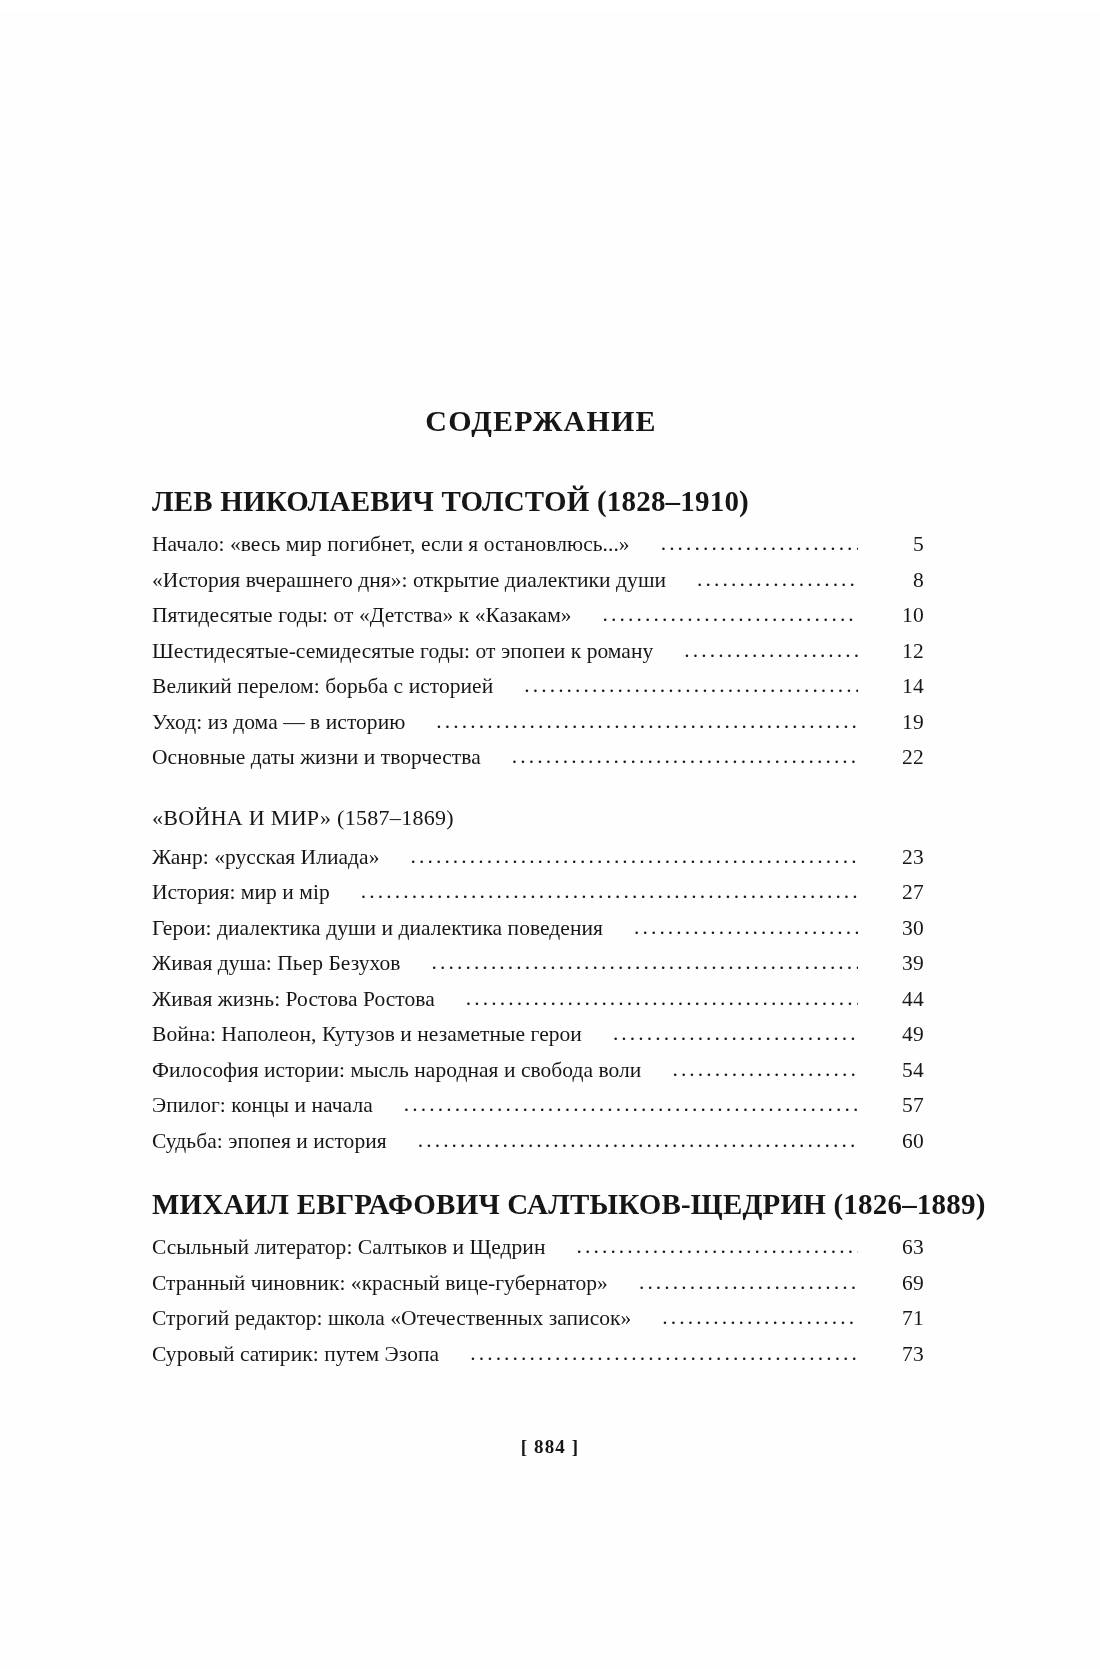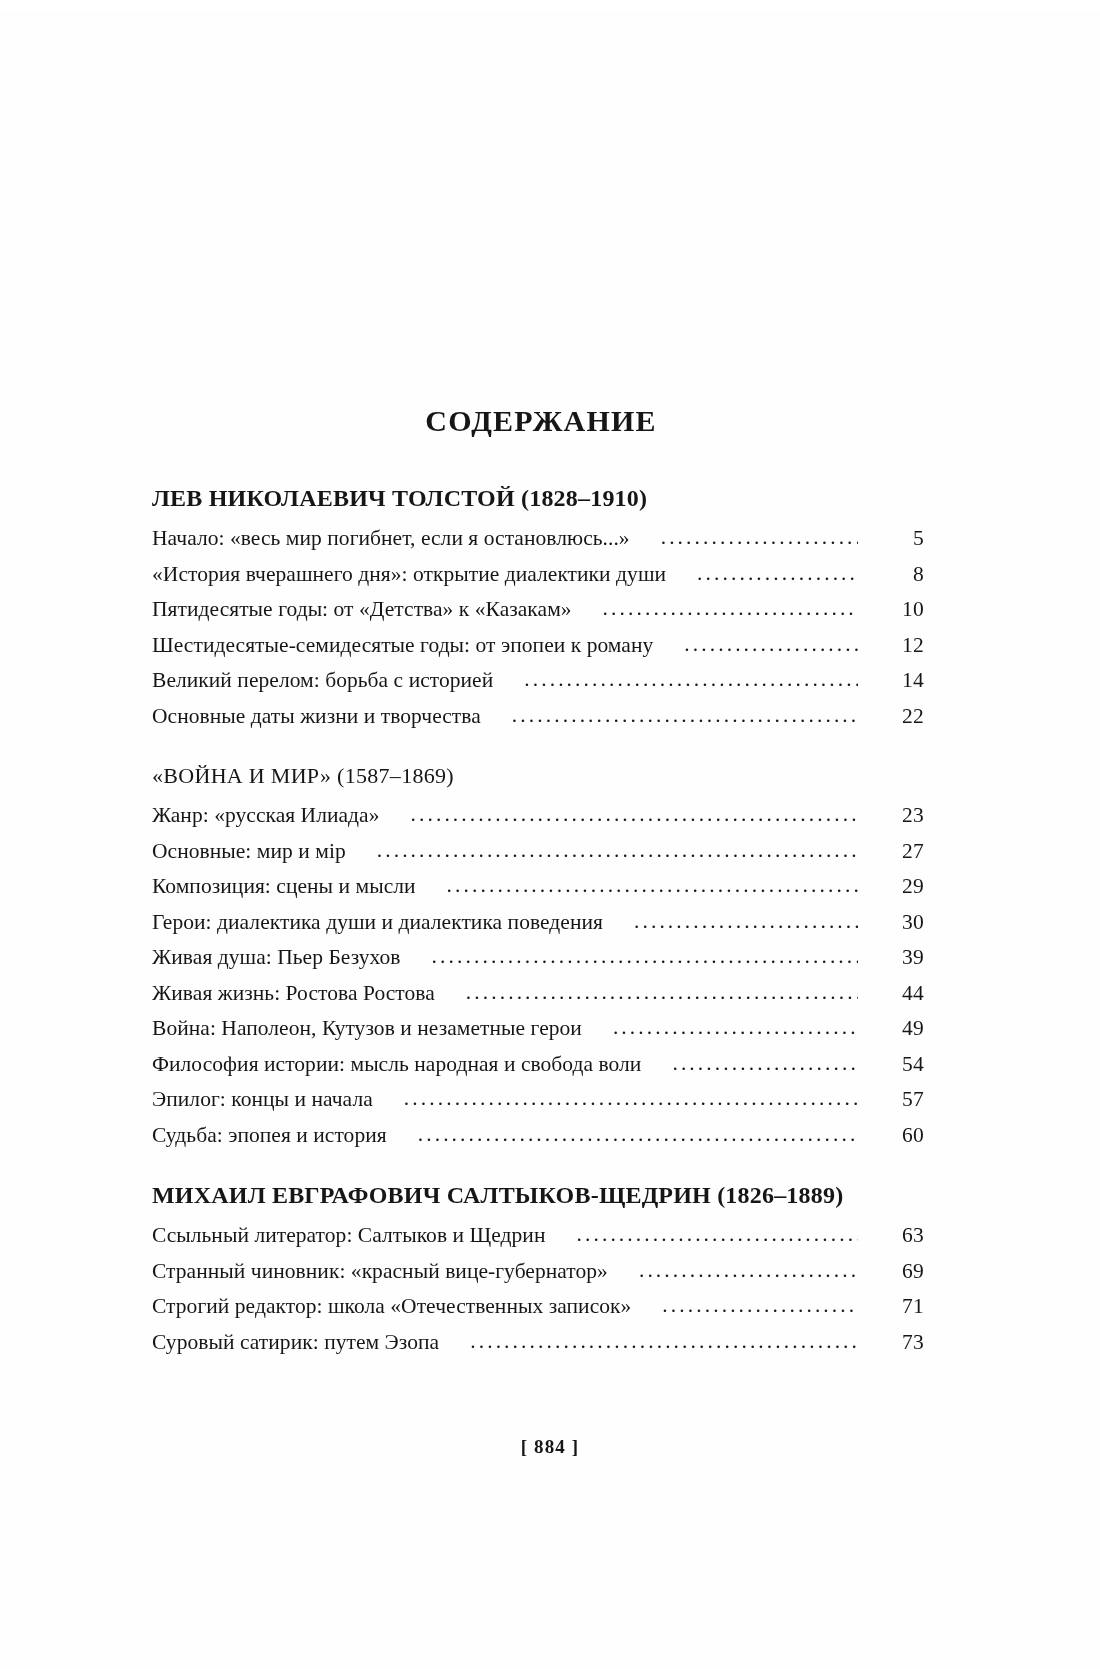--- a/index.html
+++ b/index.html
@@ -42,21 +42,21 @@
   }
 
   .section {
     margin: 0;
   }
   .section + .section {
     margin-top: 29px;
   }
 
   .section-header {
-    font-size: 24px;
+    font-size: 29px;
     font-weight: bold;
     letter-spacing: 0.2px;
     margin: 0 0 9px 0;
     white-space: nowrap;
   }
   .section-header.light {
     font-weight: normal;
     font-size: 22px;
     letter-spacing: 0.3px;
   }
@@ -139,41 +139,41 @@
             <span class="entry-label">Шестидесятые-семидесятые годы: от эпопеи к роману</span>
             <span class="entry-dots"></span>
             <span class="entry-page">12</span>
           </div>
           <div class="entry">
             <span class="entry-label">Великий перелом: борьба с историей</span>
             <span class="entry-dots"></span>
             <span class="entry-page">14</span>
           </div>
           <div class="entry">
+            <span class="entry-label">Уход: из дома — в историю</span>
+            <span class="entry-dots"></span>
+            <span class="entry-page">19</span>
+          </div>
+          <div class="entry">
             <span class="entry-label">Основные даты жизни и творчества</span>
             <span class="entry-dots"></span>
             <span class="entry-page">22</span>
           </div>
         </div>
         <div class="section">
           <div class="section-header light">«ВОЙНА И МИР» (1587–1869)</div>
           <div class="entry">
             <span class="entry-label">Жанр: «русская Илиада»</span>
             <span class="entry-dots"></span>
             <span class="entry-page">23</span>
           </div>
           <div class="entry">
-            <span class="entry-label">Основные: мир и мiр</span>
+            <span class="entry-label">История: мир и мiр</span>
             <span class="entry-dots"></span>
             <span class="entry-page">27</span>
-          </div>
-          <div class="entry">
-            <span class="entry-label">Композиция: сцены и мысли</span>
-            <span class="entry-dots"></span>
-            <span class="entry-page">29</span>
           </div>
           <div class="entry">
             <span class="entry-label">Герои: диалектика души и диалектика поведения</span>
             <span class="entry-dots"></span>
             <span class="entry-page">30</span>
           </div>
           <div class="entry">
             <span class="entry-label">Живая душа: Пьер Безухов</span>
             <span class="entry-dots"></span>
             <span class="entry-page">39</span>

